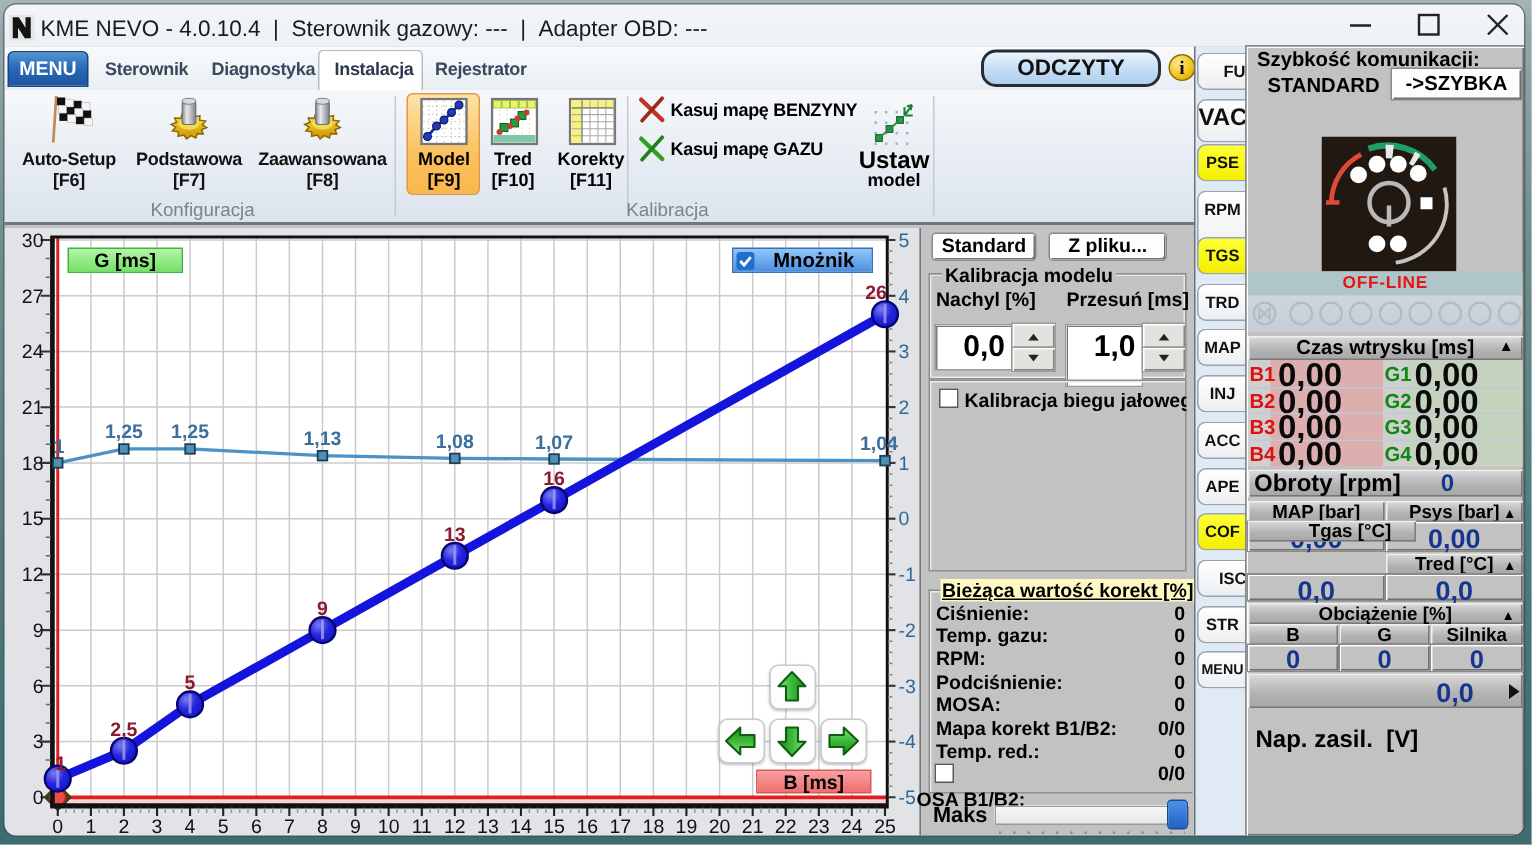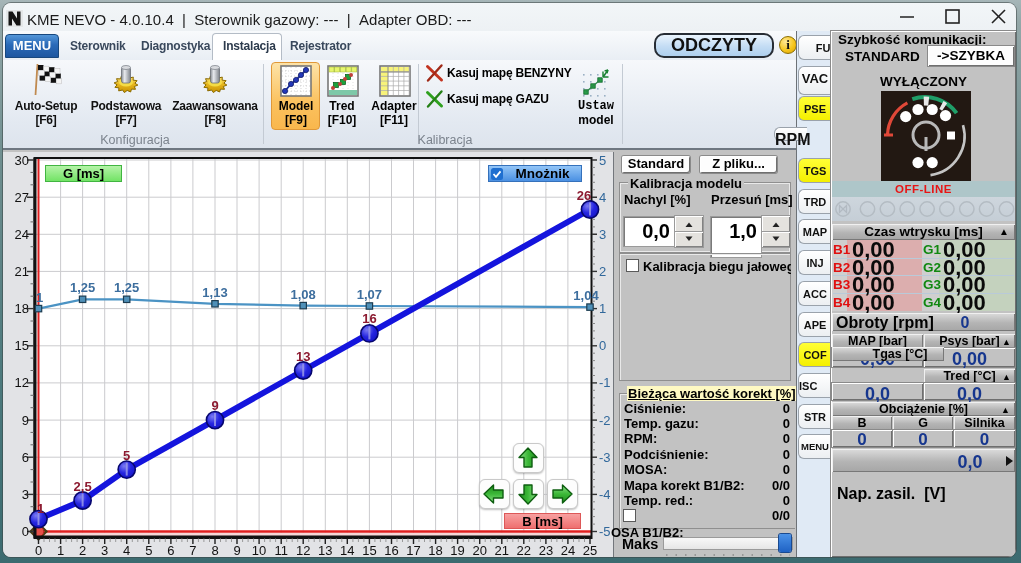--- a/index.html
+++ b/index.html
@@ -24,21 +24,21 @@
         <line x1="102" y1="4" x2="115" y2="17" stroke="#222" stroke-width="1.6"></line>
         <line x1="115" y1="4" x2="102" y2="17" stroke="#222" stroke-width="1.6"></line>
       </svg>
 <div class="ab" style="left:3px;top:31px;width:793px;height:29px;background:linear-gradient(180deg,#f8fafc,#e9eef4);"></div>
 <div class="ab" style="left:5px;top:34px;width:54px;height:24px;border-radius:4px 4px 0 0;background:linear-gradient(180deg,#5496d8,#2a6ab8 45%,#1d56a0);border:1px solid #17477e;color:#fff;font-weight:bold;font-size:13px;text-align:center;line-height:22px;">MENU</div>
 <div class="ab b" style="left:70px;top:39px;font-size:12px;letter-spacing:-0.2px;color:#39485c;">Sterownik</div>
 <div class="ab b" style="left:141px;top:39px;font-size:12px;letter-spacing:-0.2px;color:#39485c;">Diagnostyka</div>
 <div class="ab" style="left:212px;top:33px;width:70px;height:27px;background:#fff;border:1px solid #b4bcc6;border-bottom:none;border-radius:4px 4px 0 0;"></div>
 <div class="ab b" style="left:223px;top:39px;font-size:12px;letter-spacing:-0.2px;color:#2c3a4c;">Instalacja</div>
 <div class="ab b" style="left:290px;top:39px;font-size:12px;letter-spacing:-0.2px;color:#39485c;">Rejestrator</div>
-<div class="ab b" style="left:654px;top:33px;width:120px;height:25px;border-radius:10px;background:linear-gradient(180deg,#eaf4fd,#c3dcf4 55%,#aed0ef);border:2px solid #272d35;font-size:18px;text-align:center;line-height:21px;color:#111;">ODCZYTY</div>
+<div class="ab b" style="left:654px;top:33px;width:120px;height:25px;border-radius:10px;background:linear-gradient(180deg,#eaf4fd,#c3dcf4 55%,#aed0ef);border:2px solid #272d35;font-size:15px;text-align:center;line-height:21px;color:#111;">ODCZYTY</div>
 <div class="ab" style="left:779px;top:36px;width:18px;height:18px;border-radius:50%;background:radial-gradient(circle at 35% 30%,#ffe896,#f6c61e 55%,#d89e00);border:1.5px solid #8a6d00;color:#111;font-weight:bold;font-size:13px;text-align:center;line-height:15px;font-family:'Liberation Serif',serif;">i</div>
 <div class="ab" style="left:3px;top:60px;width:793px;height:90px;background:linear-gradient(180deg,#f6f8fb,#e3e9f1 70%,#dde4ed);border-bottom:2px solid #6e7781;"></div>
 <div class="ab" style="left:29px;top:62px;"><svg width="34" height="34" viewBox="0 0 34 34">
           <line x1="8.5" y1="2" x2="6.5" y2="33" stroke="#c08a50" stroke-width="1.8"></line>
           <rect x="9.0" y="3.0" width="5.5" height="5.2" fill="#111"></rect>
           <rect x="20.0" y="5.2" width="5.5" height="5.2" fill="#111"></rect>
           <rect x="15.3" y="9.3" width="5.5" height="5.2" fill="#111"></rect>
           <rect x="26.3" y="11.5" width="5.5" height="5.2" fill="#111"></rect>
           <rect x="10.6" y="13.4" width="5.5" height="5.2" fill="#111"></rect>
           <rect x="21.6" y="15.6" width="5.5" height="5.2" fill="#111"></rect>
@@ -147,21 +147,21 @@
           <line x1="2" y1="16.1" x2="30" y2="16.1" stroke="#aaa" stroke-width="0.7"></line>
           <line x1="2" y1="20.8" x2="30" y2="20.8" stroke="#aaa" stroke-width="0.7"></line>
           <line x1="2" y1="25.5" x2="30" y2="25.5" stroke="#aaa" stroke-width="0.7"></line>
           <line x1="14.3" y1="2" x2="14.3" y2="30" stroke="#aaa" stroke-width="0.7"></line>
           <line x1="19.6" y1="2" x2="19.6" y2="30" stroke="#aaa" stroke-width="0.7"></line>
           <line x1="24.9" y1="2" x2="24.9" y2="30" stroke="#aaa" stroke-width="0.7"></line>
           <line x1="30.2" y1="2" x2="30.2" y2="30" stroke="#aaa" stroke-width="0.7"></line>
           <line x1="9" y1="2" x2="9" y2="30" stroke="#888" stroke-width="1"></line>
           <line x1="2" y1="7" x2="30" y2="7" stroke="#888" stroke-width="1"></line>
         </svg></div>
-<div class="ab b" style="left:364px;top:99px;width:60px;text-align:center;font-size:12px;">Adapter</div>
+<div class="ab b" style="left:364px;top:99px;width:60px;text-align:center;font-size:12px;">Korekty</div>
 <div class="ab b" style="left:364px;top:113px;width:60px;text-align:center;font-size:12px;">[F11]</div>
 <div class="ab" style="left:418px;top:64px;width:1px;height:80px;background:#c3cad3;"></div>
 <div class="ab" style="left:425px;top:63px;"><svg width="20" height="20" viewBox="0 0 20 20">
           <path d="M2.5 3.5 L16.5 17" stroke="#c23420" stroke-width="3" stroke-linecap="round" fill="none"></path>
           <path d="M16.5 2.5 L3 17.5" stroke="#a02a18" stroke-width="2.4" stroke-linecap="round" fill="none"></path>
         </svg></div>
 <div class="ab b" style="left:447px;top:66px;font-size:12px;letter-spacing:-0.2px;">Kasuj mapę BENZYNY</div>
 <div class="ab" style="left:425px;top:89px;"><svg width="20" height="20" viewBox="0 0 20 20">
           <path d="M2.5 3.5 L16.5 17" stroke="#2fa01e" stroke-width="3" stroke-linecap="round" fill="none"></path>
           <path d="M16.5 2.5 L3 17.5" stroke="#258016" stroke-width="2.4" stroke-linecap="round" fill="none"></path>
@@ -184,21 +184,21 @@
           <rect x="24" y="15" width="1.6" height="1.6" fill="#9ab0c4"></rect>
           <rect x="24" y="22" width="1.6" height="1.6" fill="#9ab0c4"></rect>
           <rect x="24" y="29" width="1.6" height="1.6" fill="#9ab0c4"></rect>
           <rect x="3.8" y="23.8" width="4.4" height="4.4" fill="#28a048" stroke="#0c6428" stroke-width="0.8"></rect>
           <rect x="10.8" y="17.8" width="4.4" height="4.4" fill="#28a048" stroke="#0c6428" stroke-width="0.8"></rect>
           <rect x="17.8" y="11.8" width="4.4" height="4.4" fill="#28a048" stroke="#0c6428" stroke-width="0.8"></rect>
           <line x1="6" y1="26" x2="20" y2="14" stroke="#2a8848" stroke-width="1.2"></line>
           <path d="M23 11 L28 4 M23 11 L23 5.5 M23 11 L28.5 11" stroke="#188030" stroke-width="1.4" fill="none"></path>
           <path d="M28 4 l-1 3.4 M28 4 l-3.4 1" stroke="#188030" stroke-width="1.4"></path>
         </svg></div>
-<div class="ab b" style="left:566px;top:99px;width:60px;text-align:center;font-size:12px;font-family:Liberation Mono, monospace;">Ustaw</div>
+<div class="ab b" style="left:566px;top:99px;width:60px;text-align:center;font-size:16px;">Ustaw</div>
 <div class="ab b" style="left:566px;top:113px;width:60px;text-align:center;font-size:12px;">model</div>
 <div class="ab" style="left:622px;top:64px;width:1px;height:80px;background:#c3cad3;"></div>
 <div class="ab" style="left:75px;top:133px;width:120px;text-align:center;font-size:12.5px;color:#7b838d;">Konfiguracja</div>
 <div class="ab" style="left:385px;top:133px;width:120px;text-align:center;font-size:12.5px;color:#7b838d;">Kalibracja</div>
 <div class="ab" style="left:3px;top:152px;width:610px;height:405px;background:#e2e3e6;"></div>
 <div class="ab" style="left:3px;top:152px;"><svg width="609" height="405" viewBox="3 152 609 405" font-family="'Liberation Sans', sans-serif">
           <rect x="34.5" y="158.0" width="557.0" height="380.0" fill="#ffffff"></rect>
           <line x1="60.6" y1="158.0" x2="60.6" y2="538.0" stroke="#cbcbce" stroke-width="1"></line>
           <line x1="82.6" y1="158.0" x2="82.6" y2="538.0" stroke="#cbcbce" stroke-width="1"></line>
           <line x1="104.7" y1="158.0" x2="104.7" y2="538.0" stroke="#cbcbce" stroke-width="1"></line>
@@ -613,38 +613,37 @@
 <div class="ab b" style="left:611px;top:508.29999999999984px;font-size:13px;margin-top:17px;">OSA B1/B2:</div>
 <div class="ab b" style="left:700px;top:508.29999999999984px;width:90px;font-size:13px;text-align:right;">0/0</div>
 <div class="ab b" style="left:622px;top:536px;font-size:14.5px;">Maks</div>
 <div class="ab" style="left:663px;top:537px;width:130px;height:13px;background:linear-gradient(180deg,#fafafa,#e4e4e4);box-shadow:inset 0 0 0 1px #9a9a9a;"></div>
 <div class="ab" style="left:779px;top:534px;width:12px;height:18px;border-radius:2px;background:linear-gradient(180deg,#4a92e8,#1f62c4);box-shadow:0 0 0 1px #1a4a90;"></div>
 <svg class="ab" style="left:663px;top:552px;" width="130" height="6">
         <line x1="3" y1="3" x2="127" y2="3" stroke="#8a8a8a" stroke-width="1.5" stroke-dasharray="1.5,8"></line>
       </svg>
 <div class="ab" style="left:796px;top:31px;width:35px;height:526px;background:#e0eaf5;border-left:1px solid #6d7277;"></div>
 <div class="ab b" style="left:798px;top:35.0px;width:57px;height:25px;border:1px solid #9aa2ab;border-right:none;border-radius:6px 0 0 6px;background:linear-gradient(180deg,#ffffff,#eceff2);font-size:11px;text-align:center;line-height:24px;color:#111;">FUN</div>
-<div class="ab b" style="left:798px;top:65.7px;width:33px;height:29px;border:1px solid #9aa2ab;border-right:none;border-radius:6px 0 0 6px;background:linear-gradient(180deg,#ffffff,#eceff2);font-size:13px;text-align:center;line-height:24px;color:#111;">VAC</div>
+<div class="ab b" style="left:798px;top:65.7px;width:33px;height:29px;border:1px solid #9aa2ab;border-right:none;border-radius:6px 0 0 6px;background:linear-gradient(180deg,#ffffff,#eceff2);font-size:16px;text-align:center;line-height:24px;color:#111;">VAC</div>
 <div class="ab b" style="left:798px;top:96.4px;width:33px;height:25px;border:1px solid #9aa2ab;border-right:none;border-radius:6px 0 0 6px;background:linear-gradient(180deg,#ffff36,#f4ef00);font-size:11px;text-align:center;line-height:24px;color:#111;">PSE</div>
-<div class="ab b" style="left:774px;top:127.2px;width:33px;height:14px;border:1px solid #9aa2ab;border-right:none;border-radius:6px 0 0 6px;background:linear-gradient(180deg,#ffffff,#eceff2);font-size:16px;text-align:center;line-height:24px;color:#111;">RPM</div>
+<div class="ab b" style="left:798px;top:127.2px;width:33px;height:42px;border:1px solid #9aa2ab;border-right:none;border-radius:6px 0 0 6px;background:linear-gradient(180deg,#ffffff,#eceff2);font-size:11px;text-align:center;line-height:24px;color:#111;">RPM</div>
 <div class="ab b" style="left:798px;top:157.9px;width:33px;height:25px;border:1px solid #9aa2ab;border-right:none;border-radius:6px 0 0 6px;background:linear-gradient(180deg,#ffff36,#f4ef00);font-size:11px;text-align:center;line-height:24px;color:#111;">TGS</div>
 <div class="ab b" style="left:798px;top:188.6px;width:33px;height:25px;border:1px solid #9aa2ab;border-right:none;border-radius:6px 0 0 6px;background:linear-gradient(180deg,#ffffff,#eceff2);font-size:11px;text-align:center;line-height:24px;color:#111;">TRD</div>
 <div class="ab b" style="left:798px;top:219.3px;width:33px;height:25px;border:1px solid #9aa2ab;border-right:none;border-radius:6px 0 0 6px;background:linear-gradient(180deg,#ffffff,#eceff2);font-size:11px;text-align:center;line-height:24px;color:#111;">MAP</div>
 <div class="ab b" style="left:798px;top:250.0px;width:33px;height:25px;border:1px solid #9aa2ab;border-right:none;border-radius:6px 0 0 6px;background:linear-gradient(180deg,#ffffff,#eceff2);font-size:11px;text-align:center;line-height:24px;color:#111;">INJ</div>
 <div class="ab b" style="left:798px;top:280.8px;width:33px;height:25px;border:1px solid #9aa2ab;border-right:none;border-radius:6px 0 0 6px;background:linear-gradient(180deg,#ffffff,#eceff2);font-size:11px;text-align:center;line-height:24px;color:#111;">ACC</div>
 <div class="ab b" style="left:798px;top:311.5px;width:33px;height:25px;border:1px solid #9aa2ab;border-right:none;border-radius:6px 0 0 6px;background:linear-gradient(180deg,#ffffff,#eceff2);font-size:11px;text-align:center;line-height:24px;color:#111;">APE</div>
 <div class="ab b" style="left:798px;top:342.2px;width:33px;height:25px;border:1px solid #9aa2ab;border-right:none;border-radius:6px 0 0 6px;background:linear-gradient(180deg,#ffff36,#f4ef00);font-size:11px;text-align:center;line-height:24px;color:#111;">COF</div>
-<div class="ab b" style="left:798px;top:372.9px;width:33px;height:25px;border:1px solid #9aa2ab;border-right:none;border-radius:6px 0 0 6px;background:linear-gradient(180deg,#ffffff,#eceff2);font-size:11px;text-align:left;line-height:24px;color:#111;">ISC</div>
+<div class="ab b" style="left:798px;top:372.9px;width:33px;height:25px;border:1px solid #9aa2ab;border-right:none;border-radius:6px 0 0 6px;background:linear-gradient(180deg,#ffffff,#eceff2);font-size:11px;text-align:right;line-height:24px;color:#111;">ISC</div>
 <div class="ab b" style="left:798px;top:403.6px;width:33px;height:25px;border:1px solid #9aa2ab;border-right:none;border-radius:6px 0 0 6px;background:linear-gradient(180deg,#ffffff,#eceff2);font-size:11px;text-align:center;line-height:24px;color:#111;">STR</div>
 <div class="ab b" style="left:798px;top:434.4px;width:33px;height:25px;border:1px solid #9aa2ab;border-right:none;border-radius:6px 0 0 6px;background:linear-gradient(180deg,#ffffff,#eceff2);font-size:9.5px;text-align:center;line-height:24px;color:#111;">MENU</div>
 <div class="ab raise" style="left:831px;top:31px;width:185px;height:526px;background:#c2c2c2;"></div>
 <div class="ab b" style="left:838px;top:32px;font-size:13.5px;">Szybkość komunikacji:</div>
 <div class="ab b" style="left:845px;top:49px;font-size:13.5px;">STANDARD</div>
 <div class="ab b raise" style="left:928px;top:46px;width:86px;height:20px;background:#fdfdfd;font-size:13.5px;text-align:center;line-height:19px;">-&gt;SZYBKA</div>
-<div class="ab b" style="left:833px;top:74px;width:181px;font-size:13.5px;text-align:center;">WYŁĄCZONY</div>
 <div class="ab" style="left:881px;top:91px;"><svg width="90" height="90">
           <rect x="0" y="0" width="90" height="90" fill="#221812"></rect>
           <path d="M6.5 43.7 A37.5 37.5 0 0 1 26.4 11.9" fill="none" stroke="#e04838" stroke-width="3.2" stroke-linecap="butt"></path>
           <path d="M31.3 8.1 A39.0 39.0 0 0 1 75.6 22.1" fill="none" stroke="#1f9e68" stroke-width="4.0" stroke-linecap="butt"></path>
           <path d="M82.0 34.1 A39.5 39.5 0 0 1 49.5 84.1" fill="none" stroke="#c4c4c4" stroke-width="2.6" stroke-linecap="butt"></path>
           <path d="M42.8 10.0 A35.0 35.0 0 0 1 47.7 10.2" fill="none" stroke="#e8e8e8" stroke-width="9" stroke-linecap="butt"></path>
           <path d="M60.4 14.1 A35.0 35.0 0 0 1 63.6 16.0" fill="none" stroke="#e8e8e8" stroke-width="9" stroke-linecap="butt"></path>
           <line x1="3" y1="44" x2="12" y2="44" stroke="#e04838" stroke-width="3"></line>
           <circle cx="45" cy="44" r="13" fill="none" stroke="#b9b9b9" stroke-width="3"></circle>
           <line x1="45" y1="46" x2="45" y2="60" stroke="#b9b9b9" stroke-width="3"></line>

